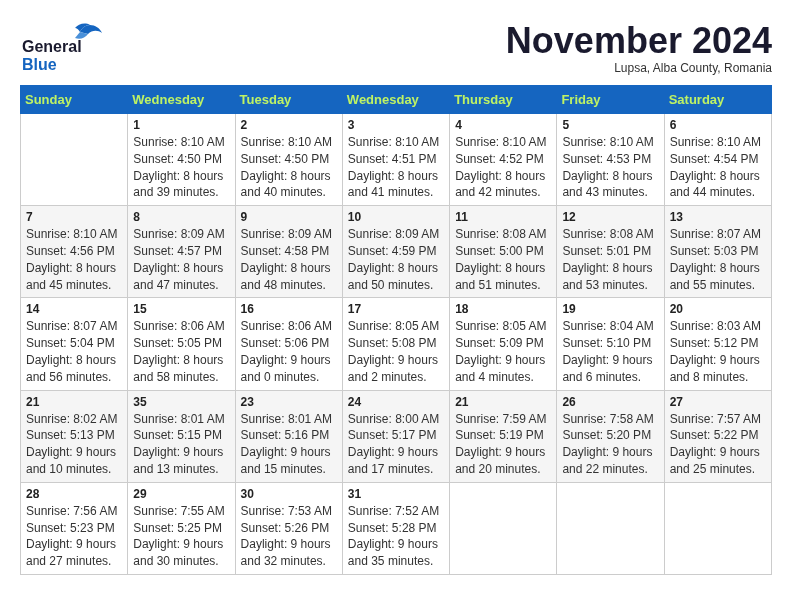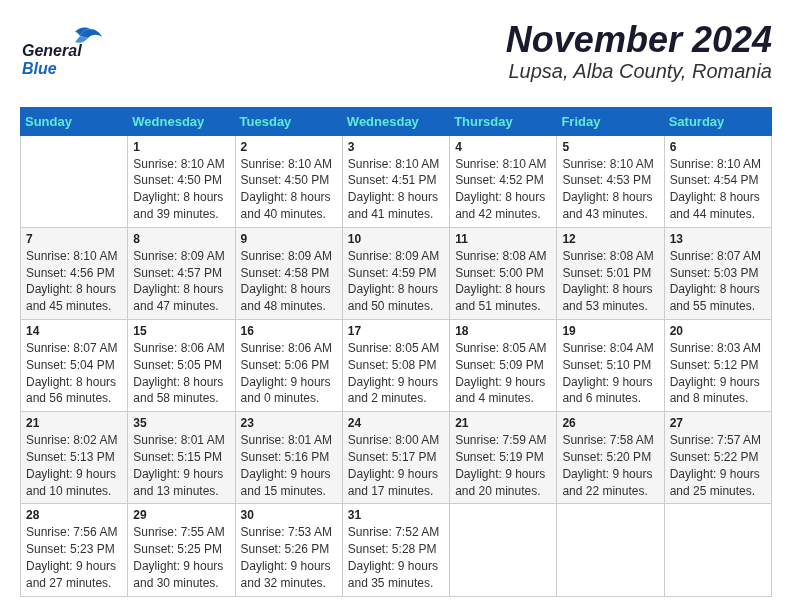--- a/index.html
+++ b/index.html
@@ -6,50 +6,49 @@
     body {
       font-family: Arial, sans-serif;
       background: #fff;
       width: 792px;
       min-height: 612px;
       padding: 20px;
     }
     .header-area {
       display: flex;
       justify-content: space-between;
-      align-items: center;
-      margin-bottom: 24px;
-      font-style: italic;
+      align-items: flex-end;
+      margin-bottom: 10px;
     }
     .logo-wrapper {
       display: flex;
       align-items: center;
       gap: 4px;
     }
     .title-area {
       text-align: right;
     }
     .month-title {
       font-size: 36px;
       font-weight: bold;
       color: #1a1a2e;
       line-height: 1.1;
     }
     .location {
-      font-size: 20px;
+      font-size: 12px;
       color: #333;
     }
     .calendar {
       width: 100%;
       border-collapse: collapse;
       table-layout: fixed;
     }
     .calendar th {
       background-color: #1565c0;
-      color: #5eead4;
+      color: #bef264;
       font-size: 13px;
       font-weight: bold;
       padding: 6px 4px;
       text-align: left;
       border: 1px solid #1565c0;
     }
     .calendar td {
       border: 1px solid #ccc;
       vertical-align: top;
       padding: 4px 5px;

